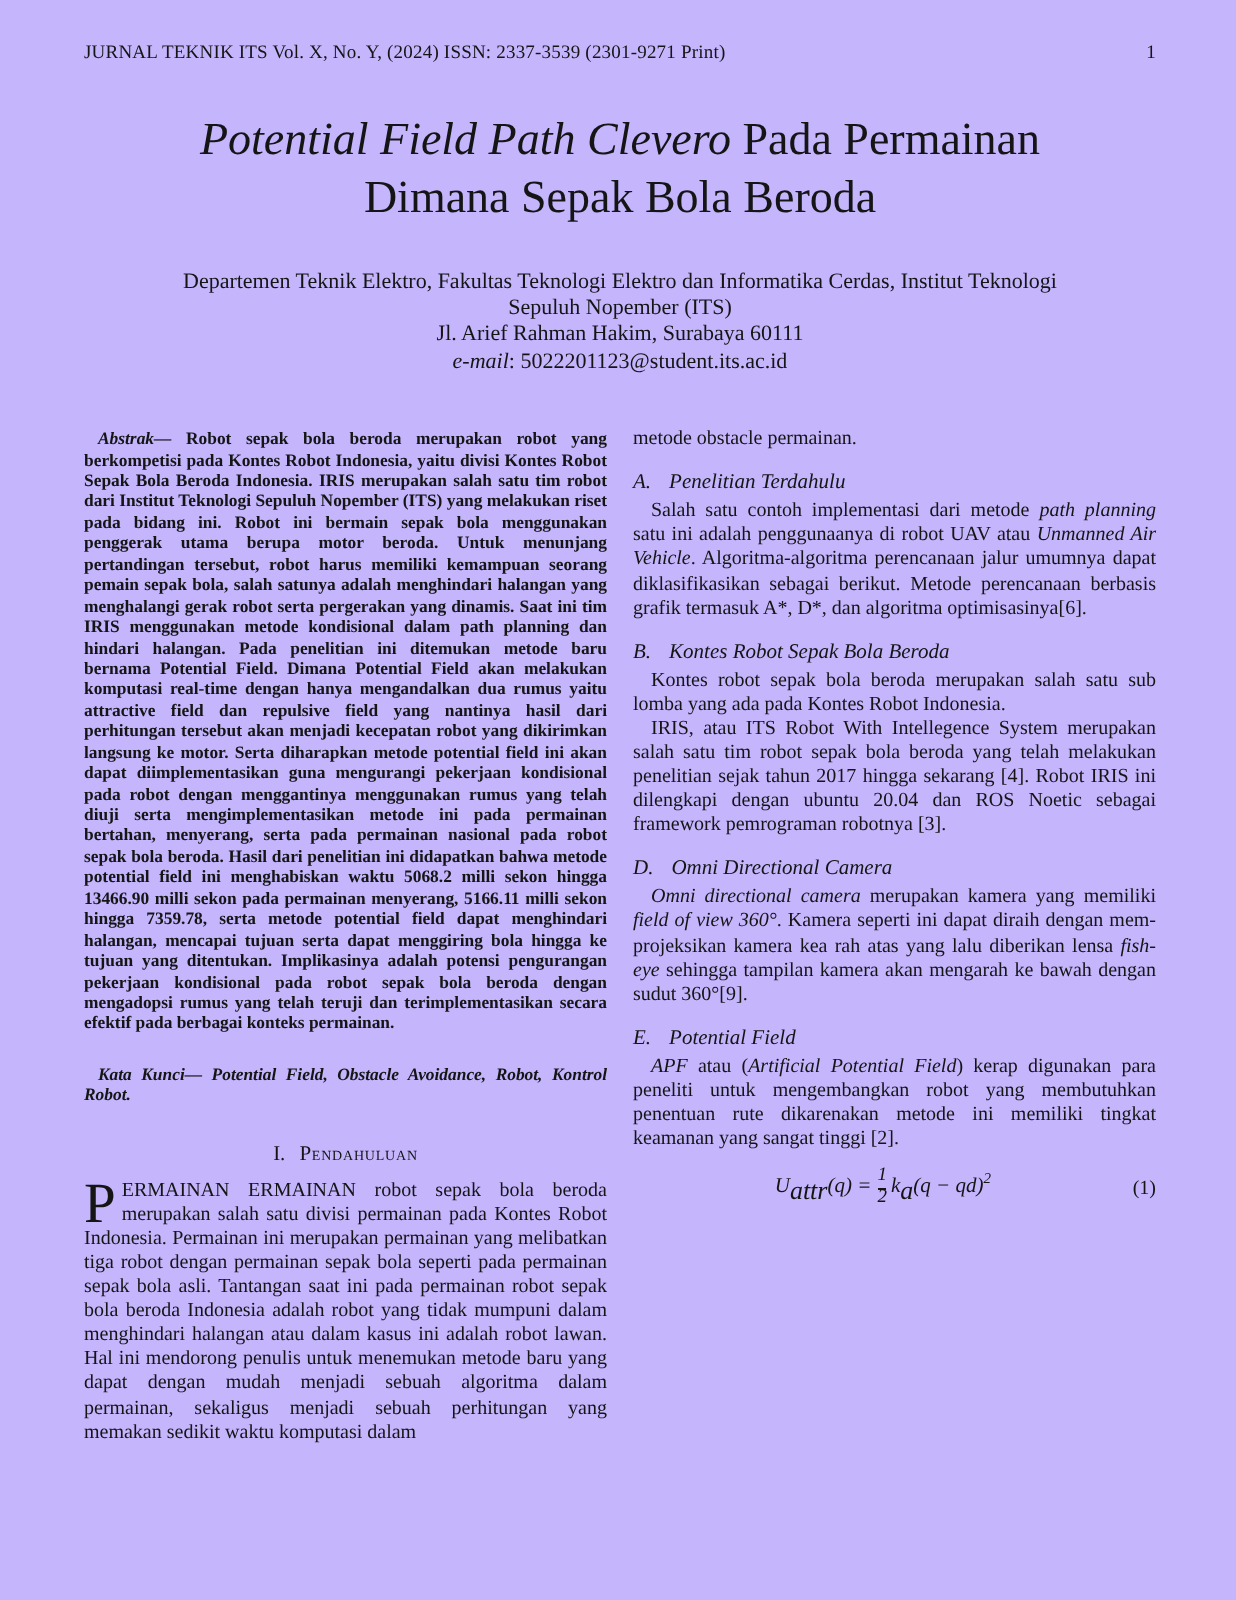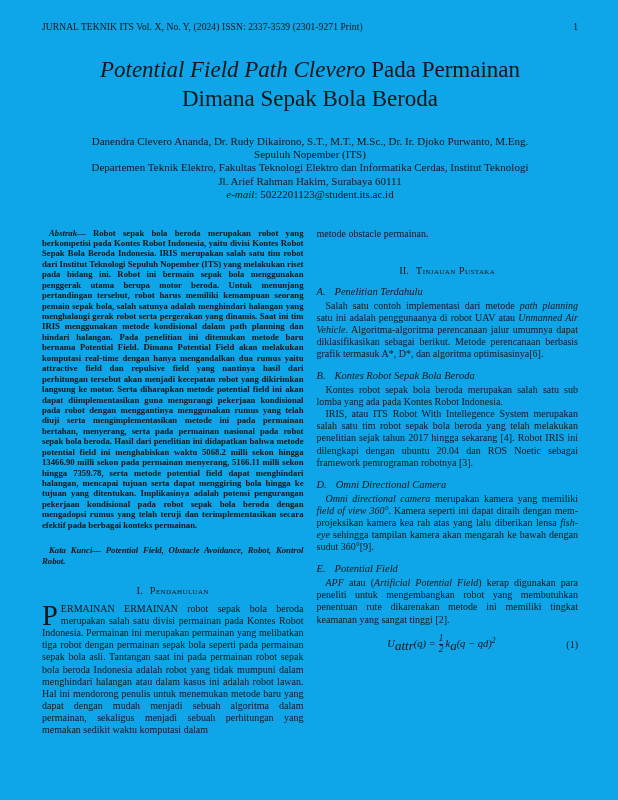--- a/index.html
+++ b/index.html
@@ -1,19 +1,19 @@
 <!DOCTYPE html>
 <html><head>
 <meta charset="utf-8">
 <style>
   html, body { margin:0; padding:0; background:#ffffff; }
   .page {
     width:618px; height:800px; box-sizing:border-box;
     padding:22px 40px 0 42px;
-    background:#0ea5e9; color:#151515;
+    background:#c4b5fd; color:#151515;
     font-family:"Liberation Serif", serif;
     overflow:hidden; position:relative;
   }
   
   .page-header { display:flex; justify-content:space-between; align-items:baseline;
     font-size:9.5px; letter-spacing:0.1px; }
   
   .paper-title { margin:24px 0 0; text-align:center; font-weight:normal;
     font-size:23px; line-height:1.25; }
   .it { font-style:italic; }
@@ -62,23 +62,22 @@
     <span>JURNAL TEKNIK ITS Vol. X, No. Y, (2024) ISSN: 2337-3539 (2301-9271 Print)</span>
     <span>1</span>
   </div>
 
   <h1 class="paper-title">
     <span class="it">Potential Field Path Clevero</span><span> Pada Permainan</span><br>
     <span>Dimana Sepak Bola Beroda</span>
   </h1>
 
   <div class="authors">
-    <p>Danendra Clevero Ananda, Dr. Rudy Dikairono, S.T., M.T., M.Sc., Dr. Ir. Djoko Purwanto, M.Eng.</p>
+    <p>Departemen Teknik Elektro, Fakultas Teknologi Elektro dan Informatika Cerdas, Institut Teknologi</p>
     <p>Sepuluh Nopember (ITS)</p>
-    <p>Departemen Teknik Elektro, Fakultas Teknologi Elektro dan Informatika Cerdas, Institut Teknologi</p>
     <p>Jl. Arief Rahman Hakim, Surabaya 60111</p>
     <p><em>e-mail</em><span>: 5022201123@student.its.ac.id</span></p>
   </div>
 
   <div class="columns">
 
     <div class="col">
       <p class="abstract">
         <span class="lead">Abstrak—</span><span> Robot sepak bola beroda merupakan robot yang berkompetisi pada Kontes Robot Indonesia, yaitu divisi Kontes Robot Sepak Bola Beroda Indonesia. IRIS merupakan salah satu tim robot dari Institut Teknologi Sepuluh Nopember (ITS) yang melakukan riset pada bidang ini. Robot ini bermain sepak bola menggunakan penggerak utama berupa motor beroda. Untuk menunjang pertandingan tersebut, robot harus memiliki kemampuan seorang pemain sepak bola, salah satunya adalah menghindari halangan yang menghalangi gerak robot serta pergerakan yang dinamis. Saat ini tim IRIS menggunakan metode kondisional dalam path planning dan hindari halangan. Pada penelitian ini ditemukan metode baru bernama Potential Field. Dimana Potential Field akan melakukan komputasi real-time dengan hanya mengandalkan dua rumus yaitu attractive field dan repulsive field yang nantinya hasil dari perhitungan tersebut akan menjadi kecepatan robot yang dikirimkan langsung ke motor. Serta diharapkan metode potential field ini akan dapat diimplementasikan guna mengurangi pekerjaan kondisional pada robot dengan menggantinya menggunakan rumus yang telah diuji serta mengimplementasikan metode ini pada permainan bertahan, menyerang, serta pada permainan nasional pada robot sepak bola beroda. Hasil dari penelitian ini didapatkan bahwa metode potential field ini menghabiskan waktu 5068.2 milli sekon hingga 13466.90 milli sekon pada permainan menyerang, 5166.11 milli sekon hingga 7359.78, serta metode potential field dapat menghindari halangan, mencapai tujuan serta dapat menggiring bola hingga ke tujuan yang ditentukan. Implikasinya adalah potensi pengurangan pekerjaan kondisional pada robot sepak bola beroda dengan mengadopsi rumus yang telah teruji dan terimplementasikan secara efektif pada berbagai konteks permainan.</span>
       </p>
@@ -89,23 +88,20 @@
         <span class="sec-num">I.</span><span class="sc">Pendahuluan</span>
       </h2>
       <p class="body-para dropcap-para">
         <span class="dropcap">P</span><span>ERMAINAN ERMAINAN</span><span>  robot sepak bola beroda merupakan salah satu divisi permainan pada Kontes Robot Indonesia. Permainan ini merupakan permainan yang melibatkan tiga robot dengan permainan sepak bola seperti pada permainan sepak bola asli. Tantangan saat ini pada permainan robot sepak bola beroda Indonesia adalah robot yang tidak mumpuni dalam menghindari halangan atau dalam kasus ini adalah robot lawan. Hal ini mendorong penulis untuk menemukan metode baru yang dapat dengan mudah menjadi sebuah algoritma dalam permainan, sekaligus menjadi sebuah perhitungan yang memakan sedikit waktu komputasi dalam</span>
       </p>
     </div>
 
     <div class="col">
       <p class="body-para noindent">metode obstacle permainan.</p>
 
-      <h2 class="sec-heading sec2">
-        <span class="sec-num">II.</span><span class="sc">Tinjauan Pustaka</span>
-      </h2>
 
       <h3 class="sub-heading">
         <span class="sub-letter">A.</span><span>Penelitian Terdahulu</span>
       </h3>
       <p class="body-para"><span>Salah satu contoh implementasi dari metode </span><span class="it">path planning</span><span> satu ini adalah penggunaanya di robot UAV atau </span><span class="it">Unmanned Air Vehicle</span><span>. Algoritma-algoritma perencanaan jalur umumnya dapat diklasifikasikan sebagai berikut. Metode perencanaan berbasis grafik termasuk A*, D*, dan algoritma optimisasinya[6].</span></p>
 
       <h3 class="sub-heading">
         <span class="sub-letter">B.</span><span>Kontes Robot Sepak Bola Beroda</span>
       </h3>
       <p class="body-para">Kontes robot sepak bola beroda merupakan salah satu sub lomba yang ada pada Kontes Robot Indonesia.</p>

